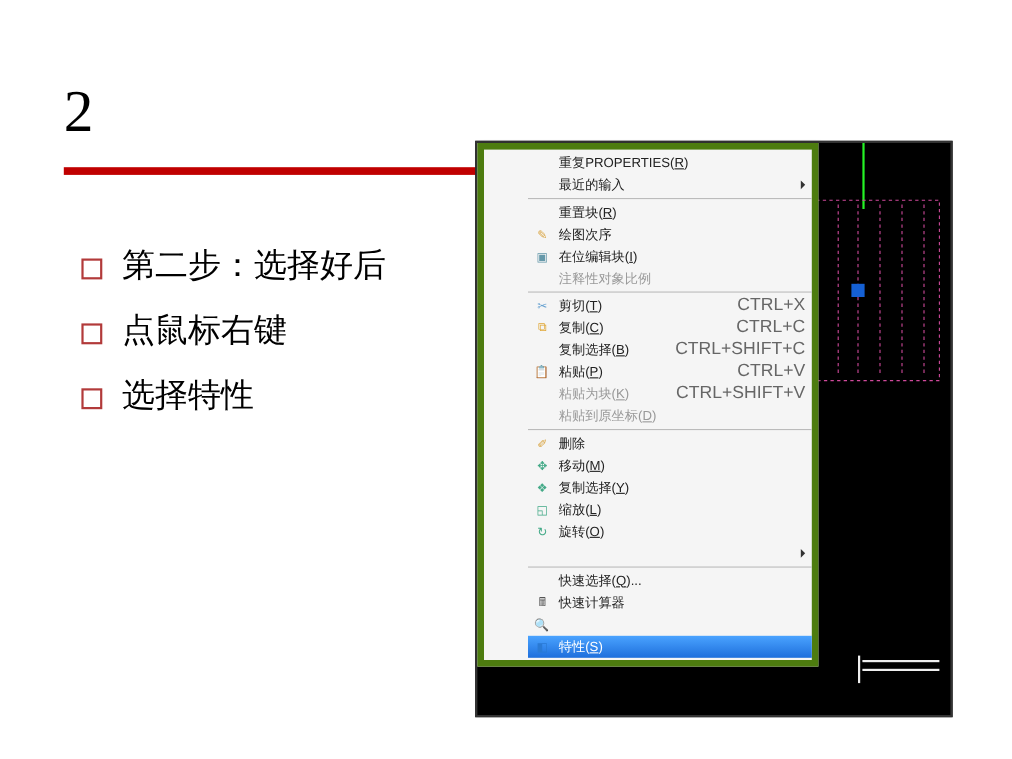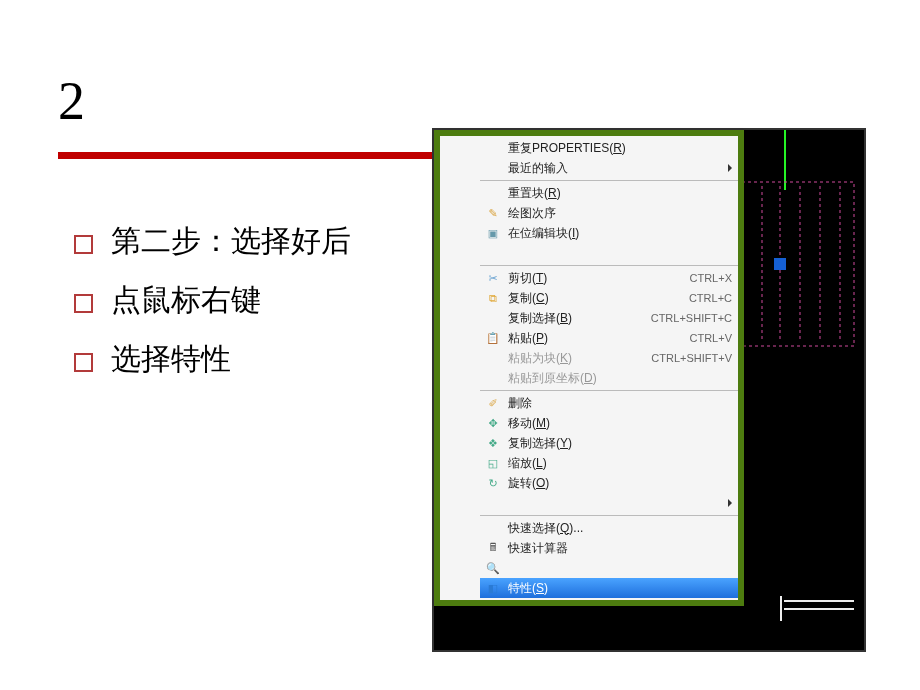--- a/index.html
+++ b/index.html
@@ -90,21 +90,21 @@
     width: 18px;
     height: 16px;
     margin-right: 6px;
     display: flex;
     align-items: center;
     justify-content: center;
     font-size: 11px;
   }
   .menu-label { flex: 1; }
   .menu-underline { text-decoration: underline; }
-  .menu-shortcut { color: #666; font-size: 11px; text-align: right; }
+  .menu-shortcut { color: #666; font-size: 16px; text-align: right; }
   .menu-arrow {
     width: 0; height: 0;
     border-left: 4px solid #333;
     border-top: 4px solid transparent;
     border-bottom: 4px solid transparent;
     position: absolute;
     right: 6px;
   }
   .menu-item.selected {
     background: linear-gradient(#4aa3ff, #1e6fdc);
@@ -215,20 +215,21 @@
       <div class="menu-item">
         <span class="menu-icon icon-pencil">✎</span>
         <span class="menu-label">绘图次序</span>
       </div>
       <div class="menu-item">
         <span class="menu-icon icon-block">▣</span>
         <span class="menu-label"><span>在位编辑块(</span><span class="menu-underline">I</span><span>)</span></span>
       </div>
       <div class="menu-item disabled">
         <span class="menu-icon"></span>
+        <span class="menu-label">注释性对象比例</span>
       </div>
     </div>
 
     <div class="menu-group">
       <div class="menu-item">
         <span class="menu-icon icon-scissors">✂</span>
         <span class="menu-label"><span>剪切(</span><span class="menu-underline">T</span><span>)</span></span>
         <span class="menu-shortcut">CTRL+X</span>
       </div>
       <div class="menu-item">

